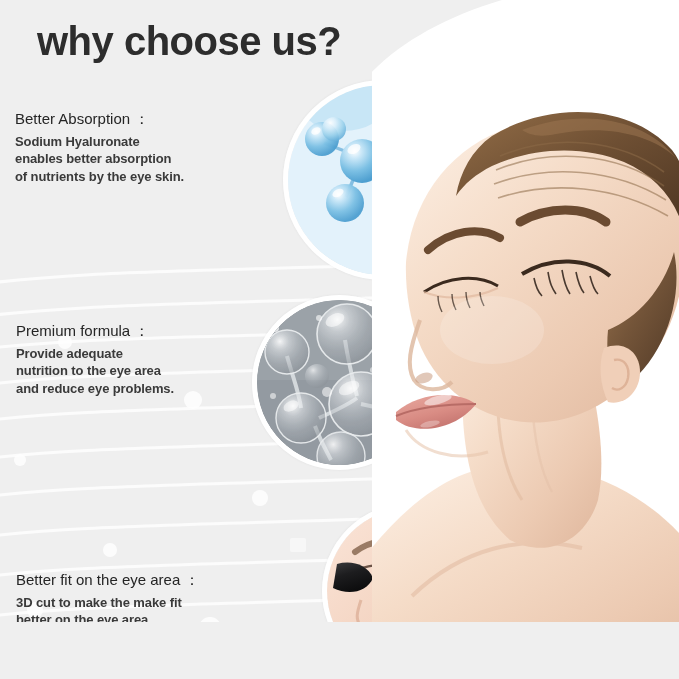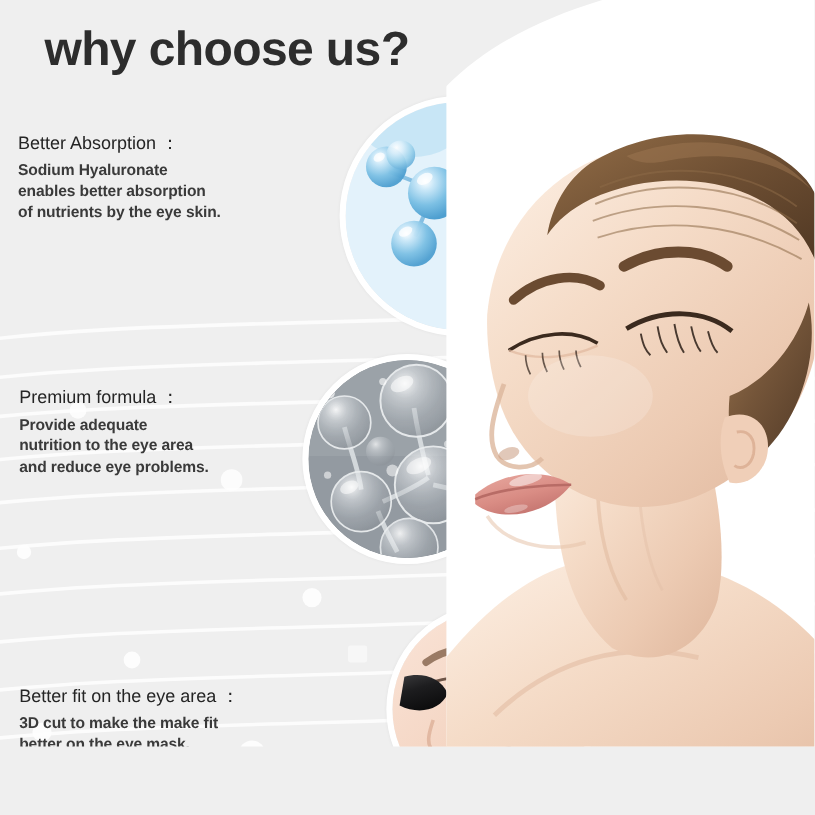--- a/index.html
+++ b/index.html
@@ -362,17 +362,17 @@
       <div>Provide adequate</div>
       <div>nutrition to the eye area</div>
       <div>and reduce eye problems.</div>
     </div>
   </div>
 
   <div class="feature" id="feat-3">
     <div class="f-head">Better fit on the eye area ：</div>
     <div class="f-body">
       <div>3D cut to make the make fit</div>
-      <div>better on the eye mask.</div>
+      <div>better on the eye area.</div>
     </div>
   </div>
 
 </div>
 
 </body></html>

